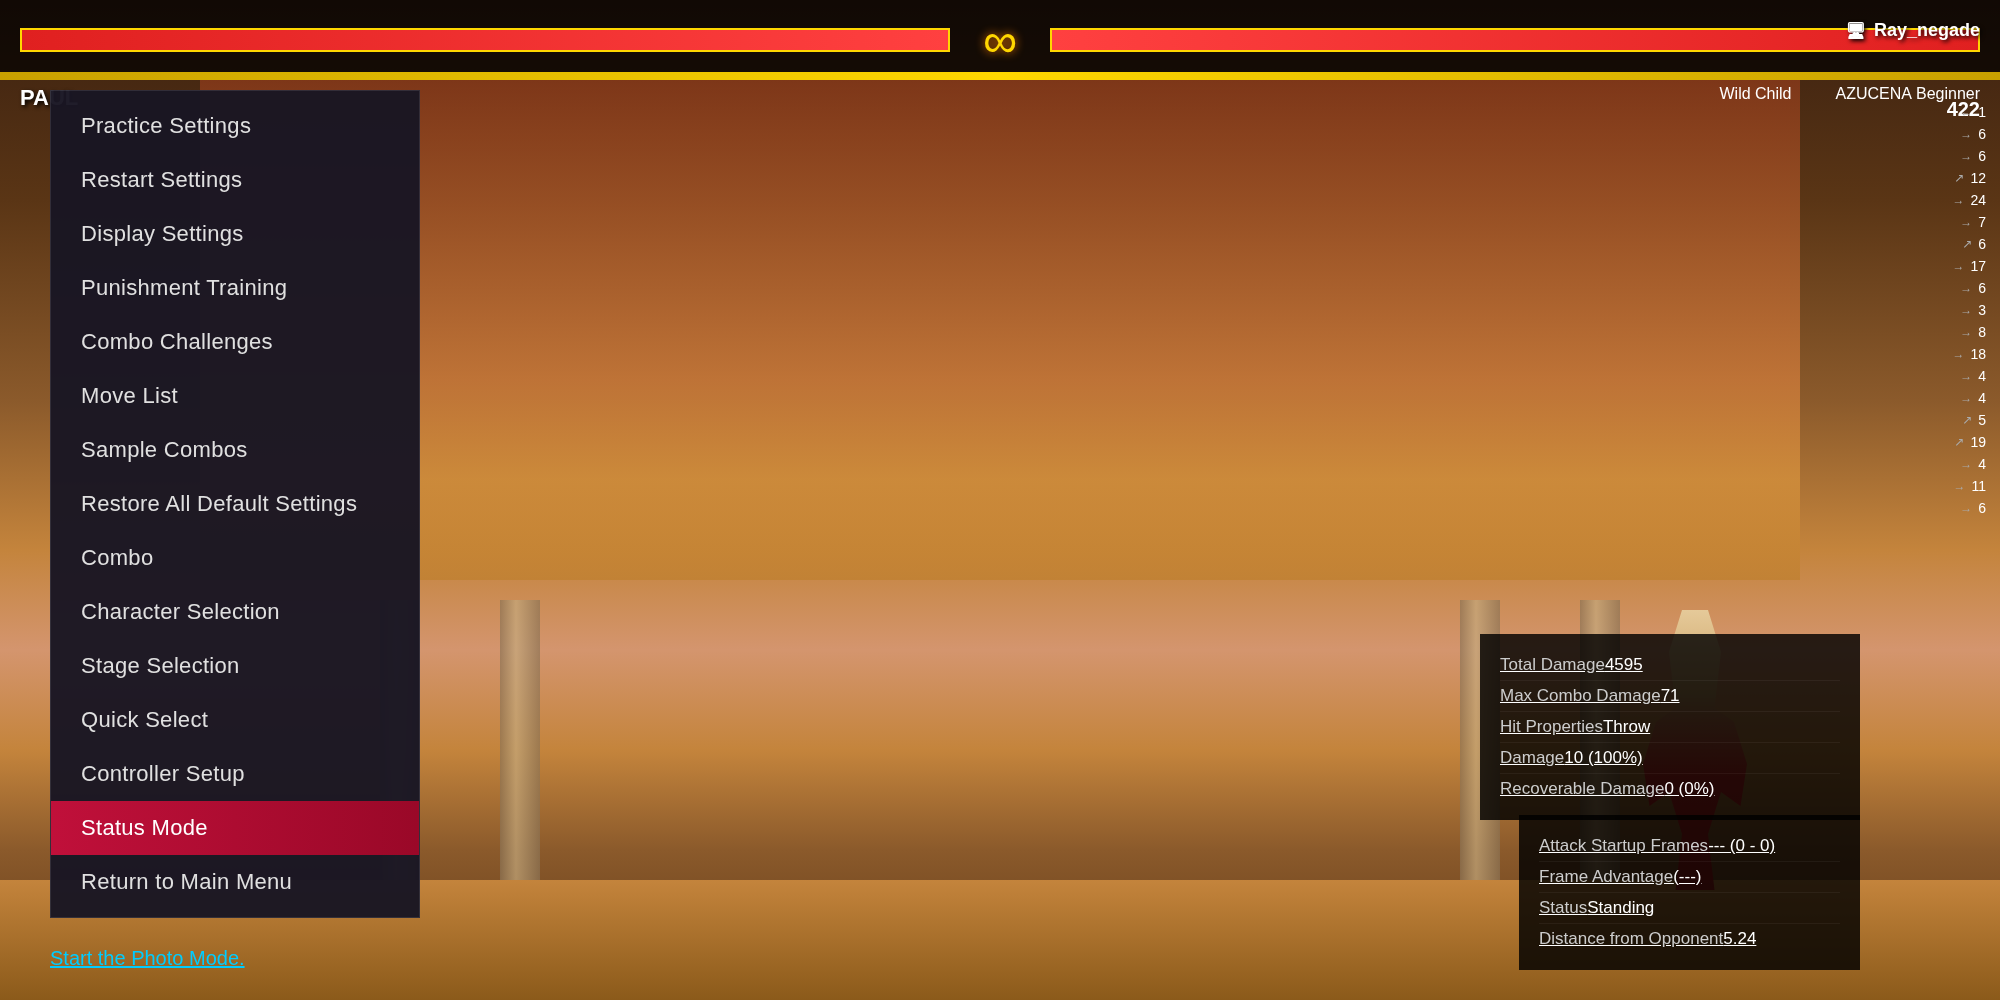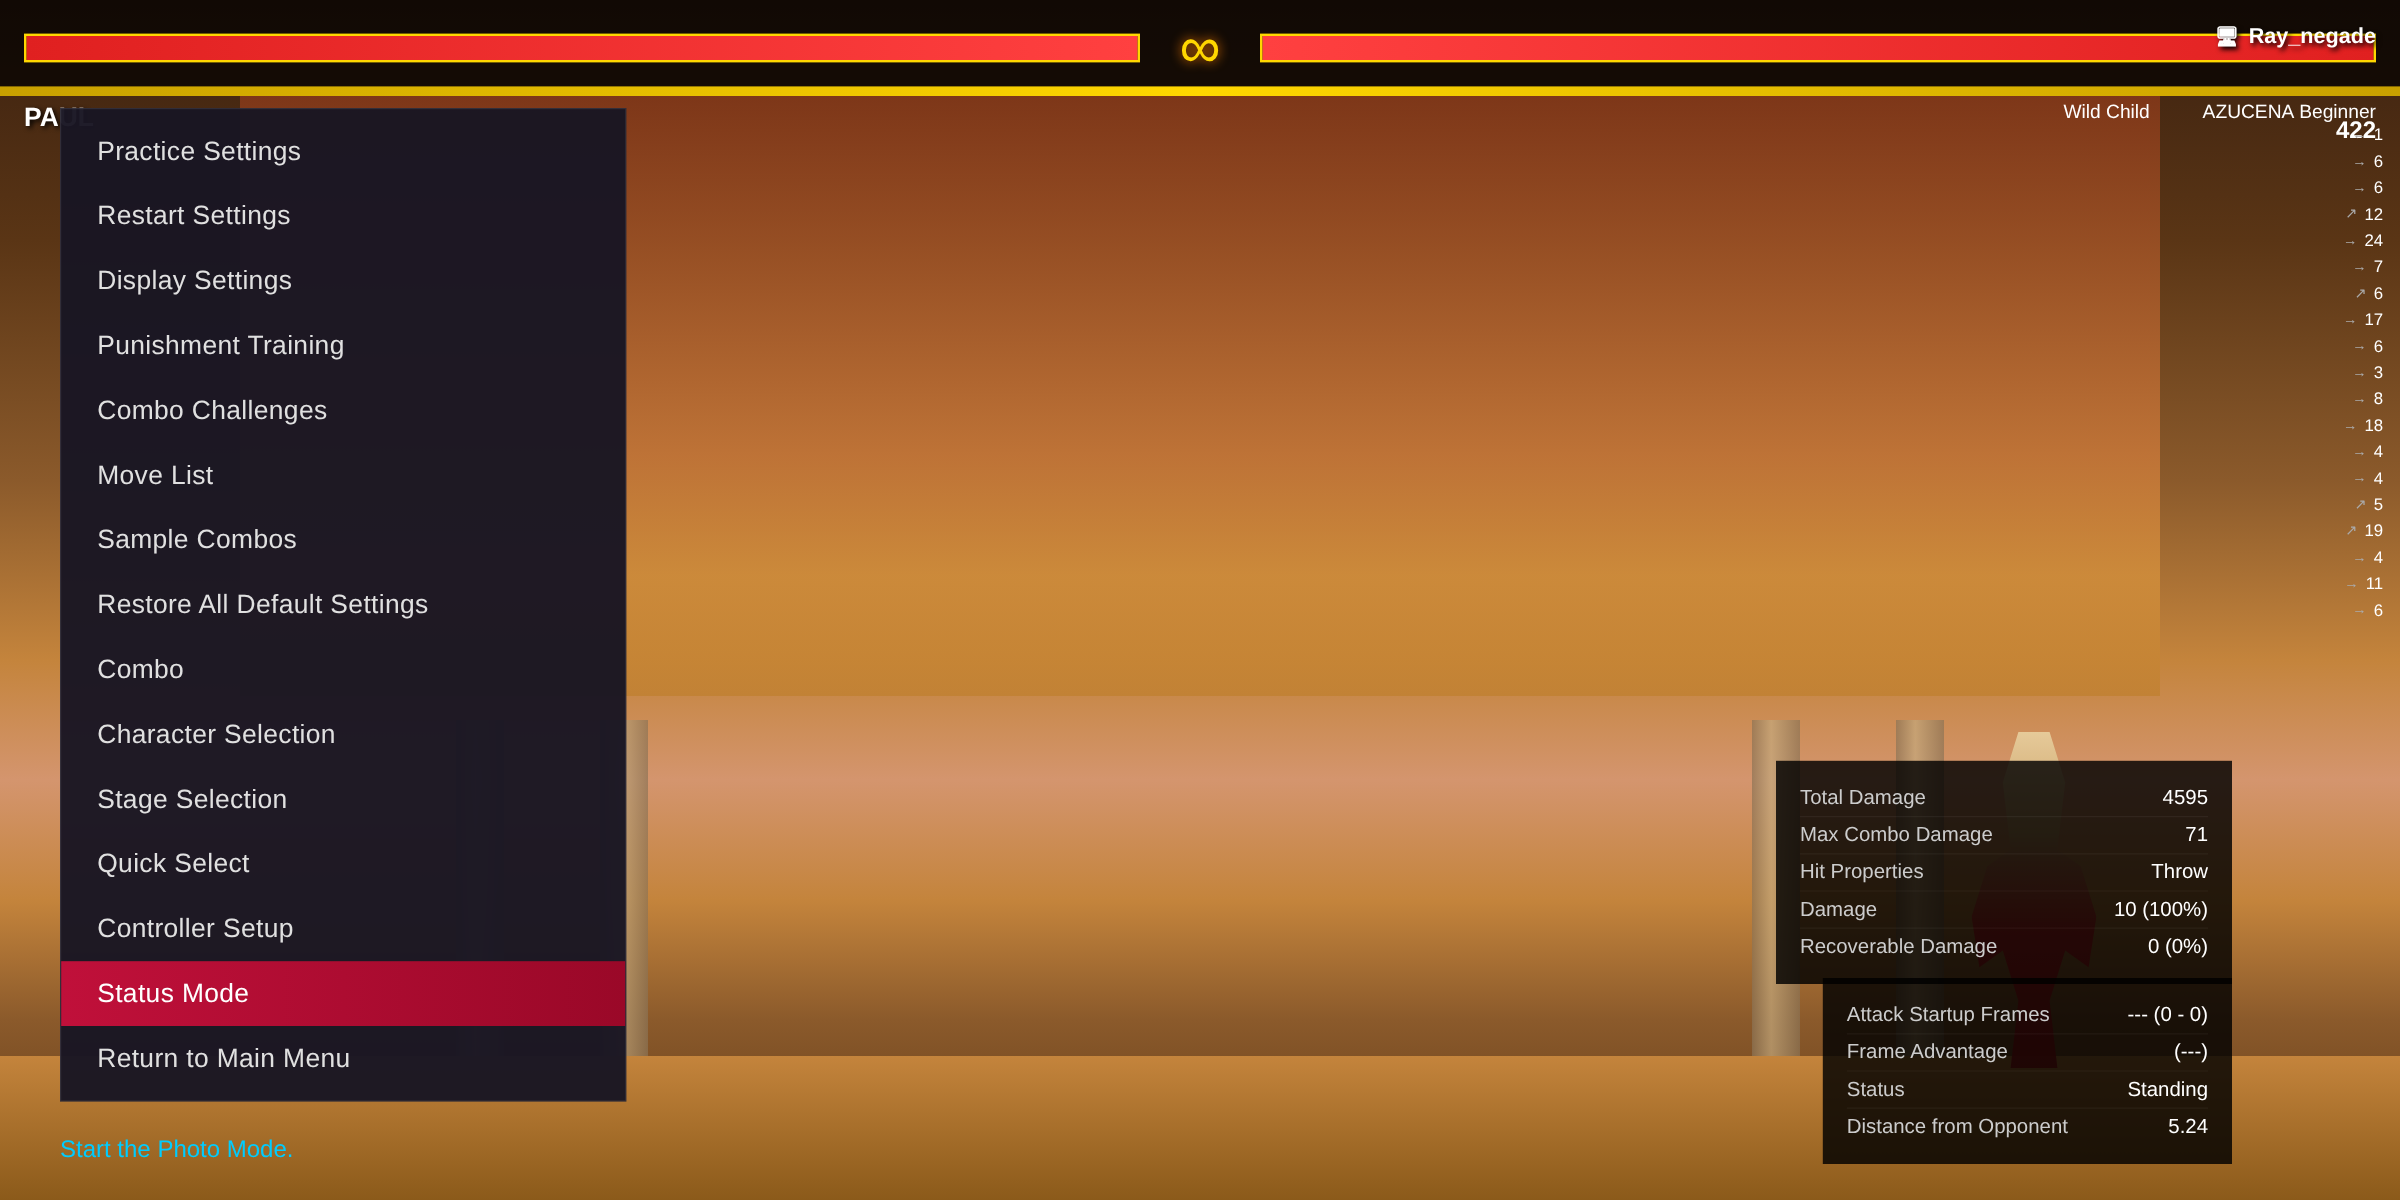--- a/index.html
+++ b/index.html
@@ -107,21 +107,21 @@
       z-index: 5;
       display: flex;
       gap: 4px;
     }
 
     
     .menu-panel {
       position: absolute;
       top: 90px;
       left: 50px;
-      width: 472px;
+      width: 370px;
       background: rgba(25, 22, 35, 0.97);
       z-index: 10;
       border: 1px solid rgba(255,255,255,0.1);
       padding: 8px 0;
     }
 
     .menu-item {
       padding: 14px 30px;
       color: #e0e0e0;
       font-size: 22px;
@@ -142,25 +142,25 @@
       bottom: 180px;
       right: 140px;
       width: 380px;
       background: rgba(0, 0, 0, 0.82);
       z-index: 5;
       padding: 16px 20px;
     }
 
     .stat-row {
       display: flex;
-      justify-content: space-between;
       padding: 5px 0;
       color: white;
       font-size: 17px;
       border-bottom: 1px solid rgba(255,255,255,0.05);
+      text-decoration: underline;
     }
 
     .stat-row:last-child { border-bottom: none; }
 
     .stat-label { color: #cccccc; }
     .stat-value { color: white; font-weight: 500; }
 
     
     .frame-panel {
       position: absolute;
@@ -196,20 +196,21 @@
       color: #aaaaaa;
     }
 
     
     .photo-hint {
       position: absolute;
       bottom: 30px;
       left: 50px;
       color: #00ccff;
       font-size: 20px;
+      text-decoration: underline;
       z-index: 10;
       cursor: pointer;
       text-align: center;
     }
 
     
     .stage-ground {
       position: absolute;
       bottom: 0;
       left: 0;

